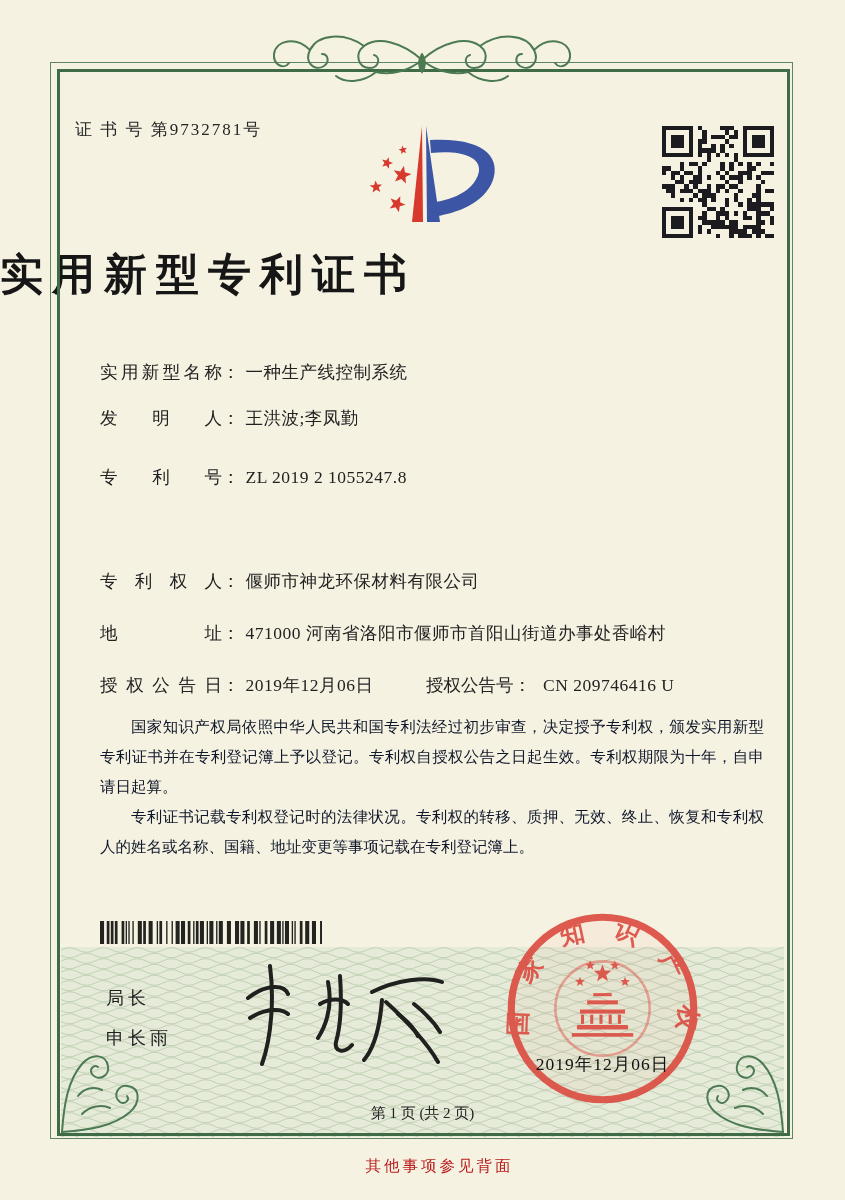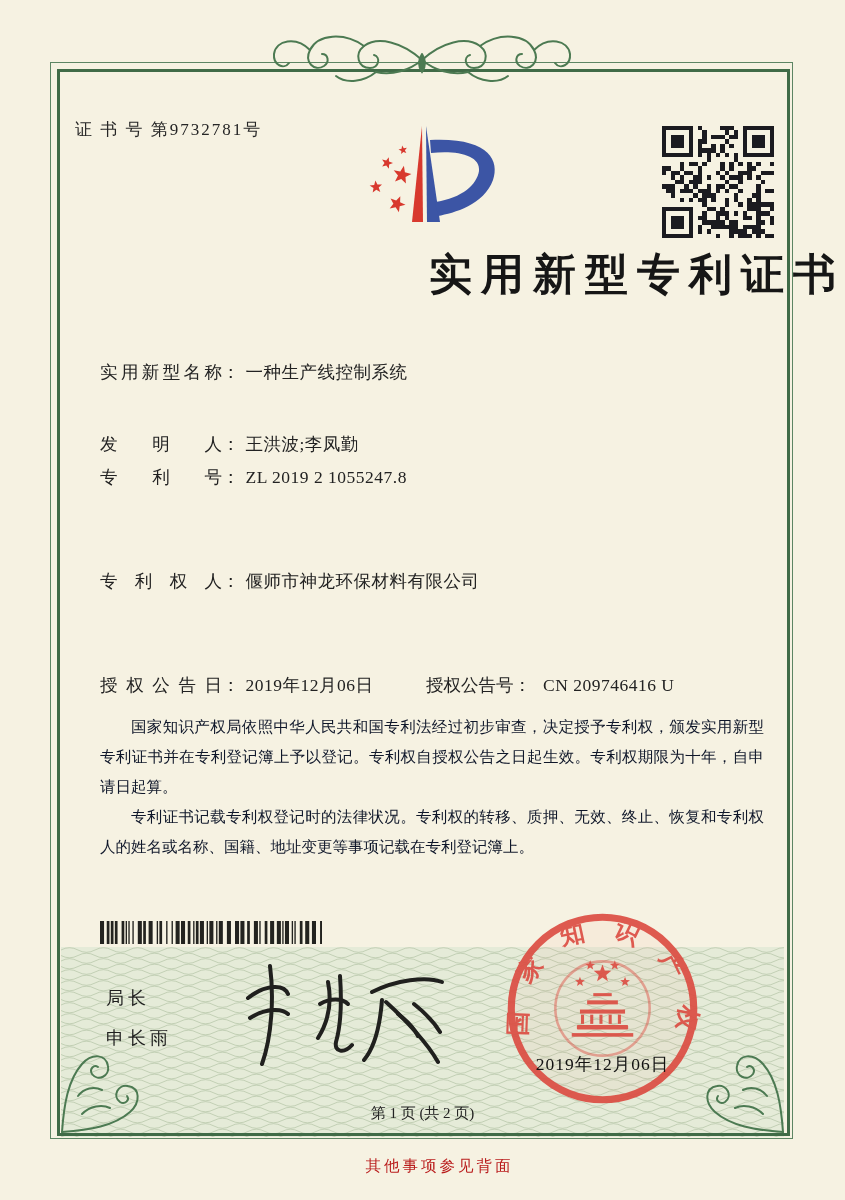--- a/index.html
+++ b/index.html
@@ -35,21 +35,21 @@
   }
   
   .cert-no{
     position:absolute;left:75px;top:118px;z-index:2;
     font-size:17px;letter-spacing:2px;color:#262626;
   }
   .logo{position:absolute;left:336px;top:110px;z-index:2;}
   .qr{position:absolute;left:662px;top:126px;z-index:2;}
   .title{
     position:absolute;left:0;top:246px;width:100%;z-index:2;
-    text-align:right;font-size:43px;font-weight:700;
+    text-align:left;font-size:43px;font-weight:700;
     letter-spacing:9px;color:#161616;
   }
   
   .row{position:absolute;left:100px;width:680px;z-index:2;font-size:17.5px;color:#222;}
   .row .lbl{
     display:inline-block;width:122px;vertical-align:bottom;
     text-align:justify;text-align-last:justify;
   }
   .row .colon{display:inline-block;}
   .row .val{margin-left:6px;letter-spacing:.5px;}
@@ -469,28 +469,31 @@
       <rect x="19" y="24" width="1" height="1" fill="#1b1b20"></rect>
       <rect x="21" y="24" width="1" height="1" fill="#1b1b20"></rect>
       <rect x="23" y="24" width="1" height="1" fill="#1b1b20"></rect>
       <rect x="24" y="24" width="1" height="1" fill="#1b1b20"></rect>
     </svg>
   <div class="title">实用新型专利证书</div>
 
   <div class="row" style="top:360px">
     <span class="lbl">实用新型名称</span><span class="colon">：</span><span class="val">一种生产线控制系统</span>
   </div>
-  <div class="row" style="top:432px">
+  <div class="row" style="top:406px">
     <span class="lbl">发明人</span><span class="colon">：</span><span class="val">王洪波;李凤勤</span>
   </div>
   <div class="row" style="top:465px">
     <span class="lbl">专利号</span><span class="colon">：</span><span class="val">ZL 2019 2 1055247.8</span>
   </div>
   <div class="row" style="top:569px">
     <span class="lbl">专利权人</span><span class="colon">：</span><span class="val">偃师市神龙环保材料有限公司</span>
+  </div>
+  <div class="row" style="top:621px">
+    <span class="lbl">地址</span><span class="colon">：</span><span class="val">471000 河南省洛阳市偃师市首阳山街道办事处香峪村</span>
   </div>
   <div class="row" style="top:673px">
     <span class="lbl">授权公告日</span><span class="colon">：</span><span class="val">2019年12月06日</span>
     <span class="pair2">
       <span>授权公告号</span><span>：</span><span class="val">CN 209746416 U</span>
     </span>
   </div>
 
   <div class="paras">
     <p>国家知识产权局依照中华人民共和国专利法经过初步审查，决定授予专利权，颁发实用新型专利证书并在专利登记簿上予以登记。专利权自授权公告之日起生效。专利权期限为十年，自申请日起算。</p>

